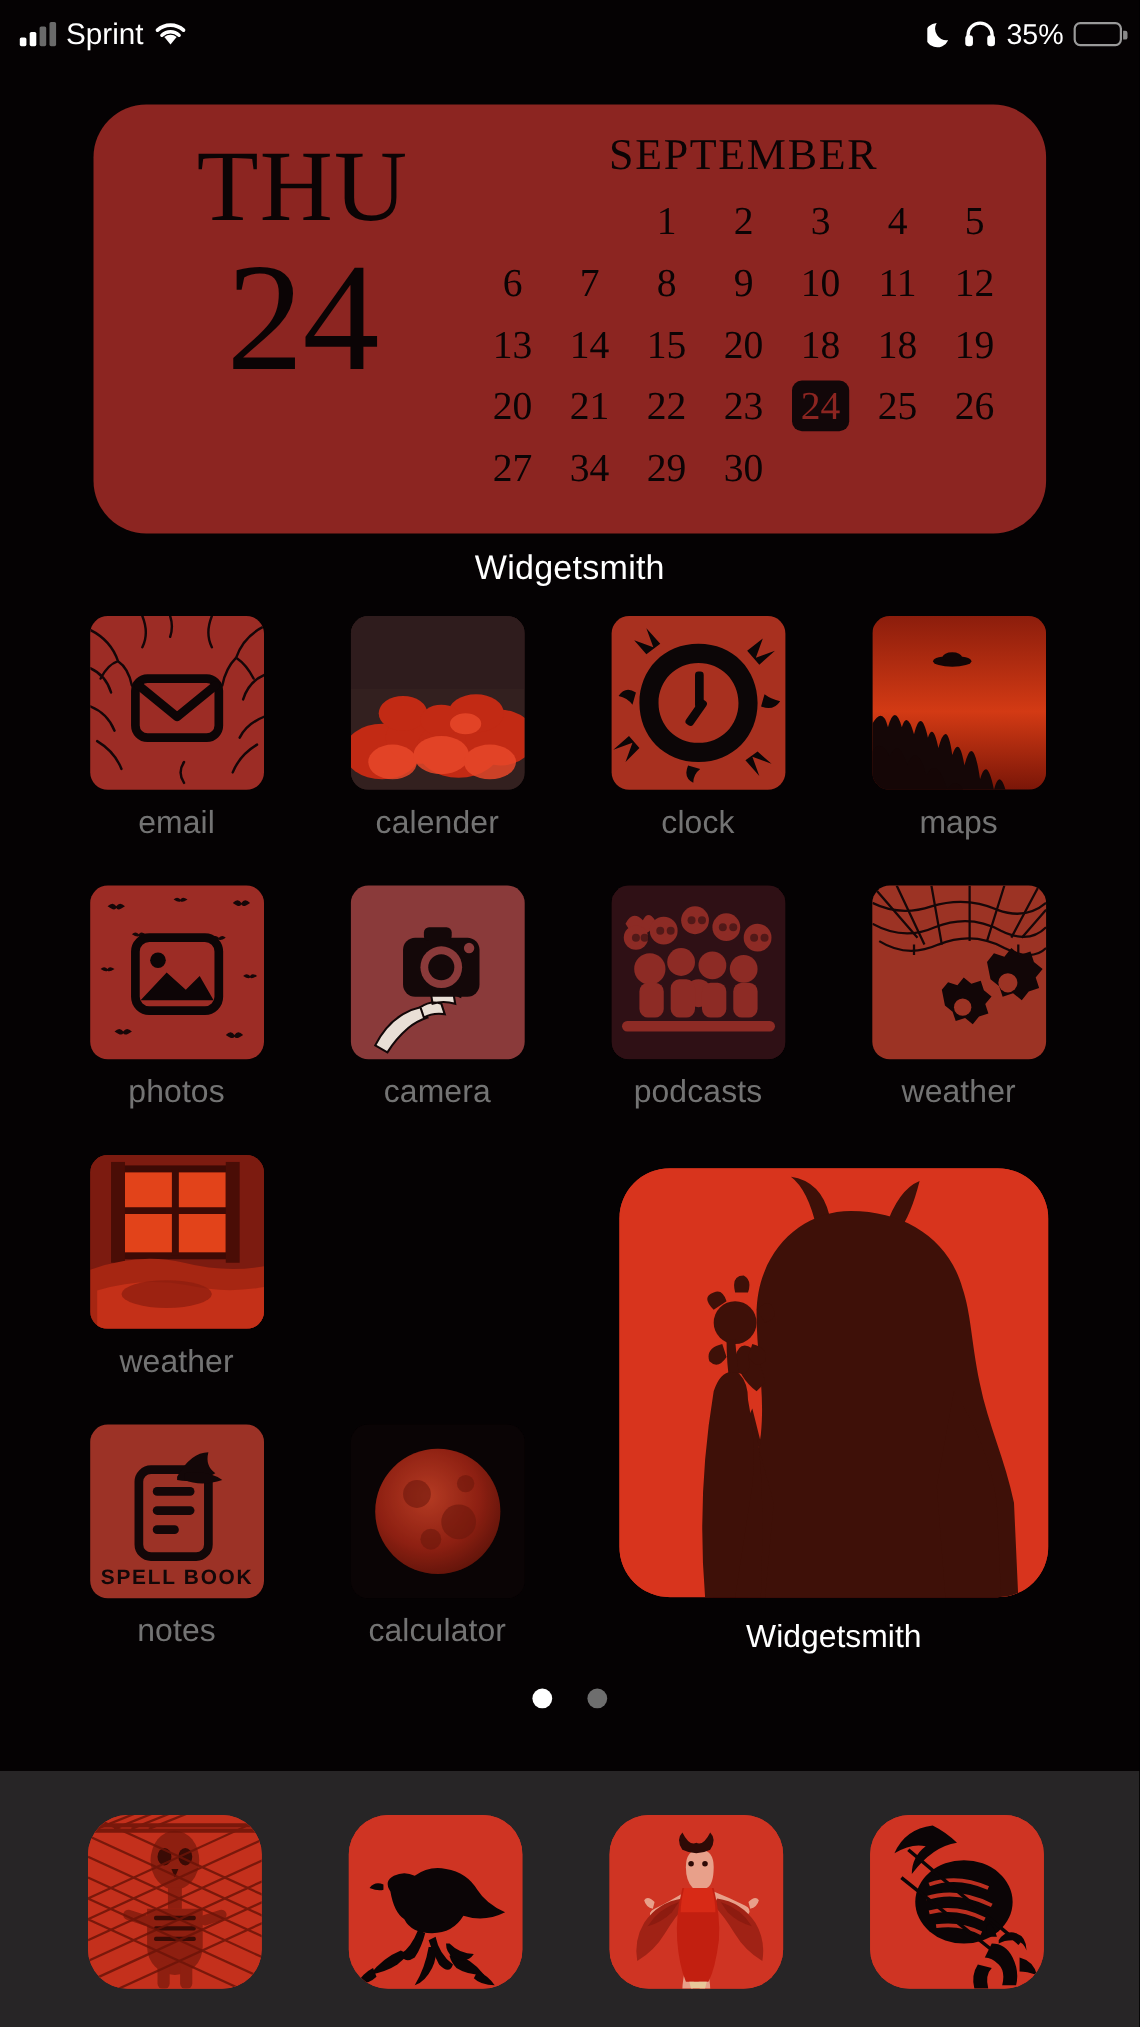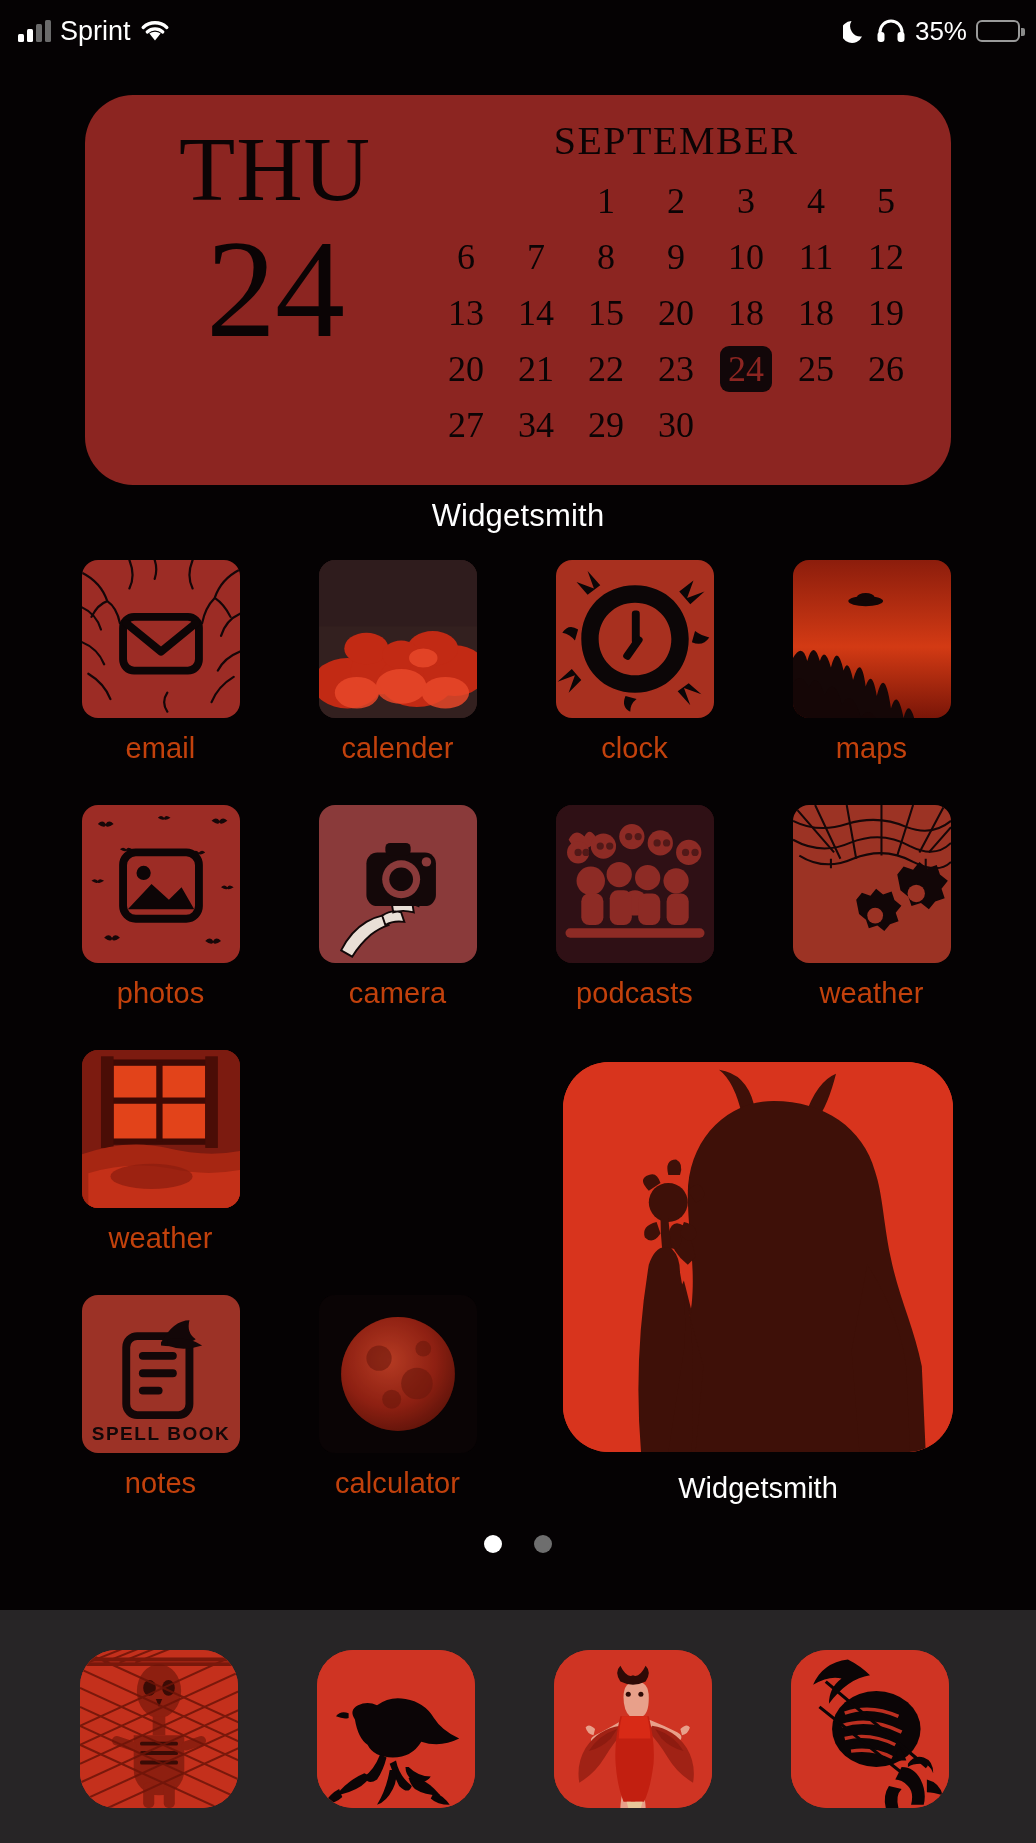--- a/index.html
+++ b/index.html
@@ -57,21 +57,21 @@
 
   
   .grid{ position:absolute; left:0; top:560px; width:1036px; }
   .row{ position:relative; height:245px; }
   .cell{ position:absolute; width:225px; text-align:center; }
   .c0{ left:48px; } .c1{ left:285px; } .c2{ left:522px; } .c3{ left:759px; }
   .icon{
     position:relative; width:158px; height:158px; margin:0 auto;
     border-radius:16px; overflow:hidden; background:#8c2521;
   }
-  .app-label{ margin-top:14px; color:#c2410c; font-size:29px; letter-spacing:.1px; }
+  .app-label{ margin-top:14px; color:#737373; font-size:29px; letter-spacing:.1px; }
 
   .big-widget{
     position:absolute; left:563px; top:1062px; width:390px; height:390px;
     border-radius:46px; overflow:hidden; background:#d8341d;
   }
   .big-label{ position:absolute; left:563px; top:1472px; width:390px; text-align:center;
     color:#fff; font-size:29px; }
 
   
   .dots{ position:absolute; left:0; top:1535px; width:1036px; text-align:center; }

